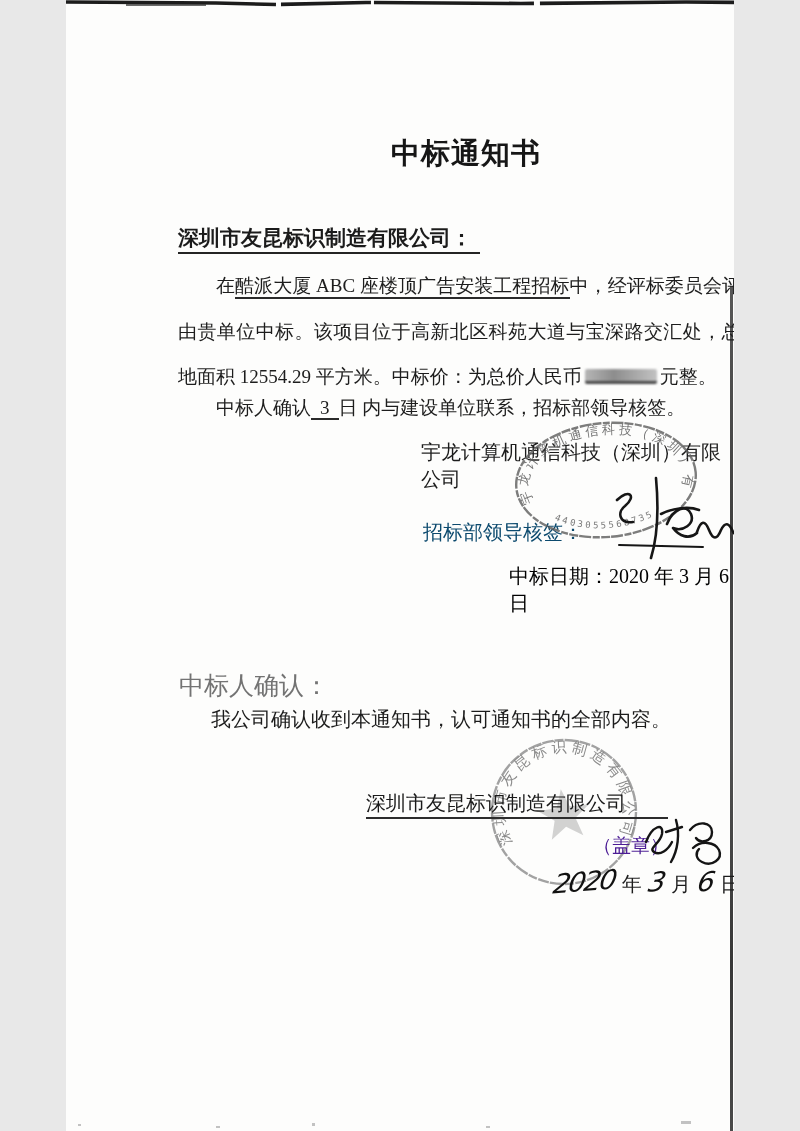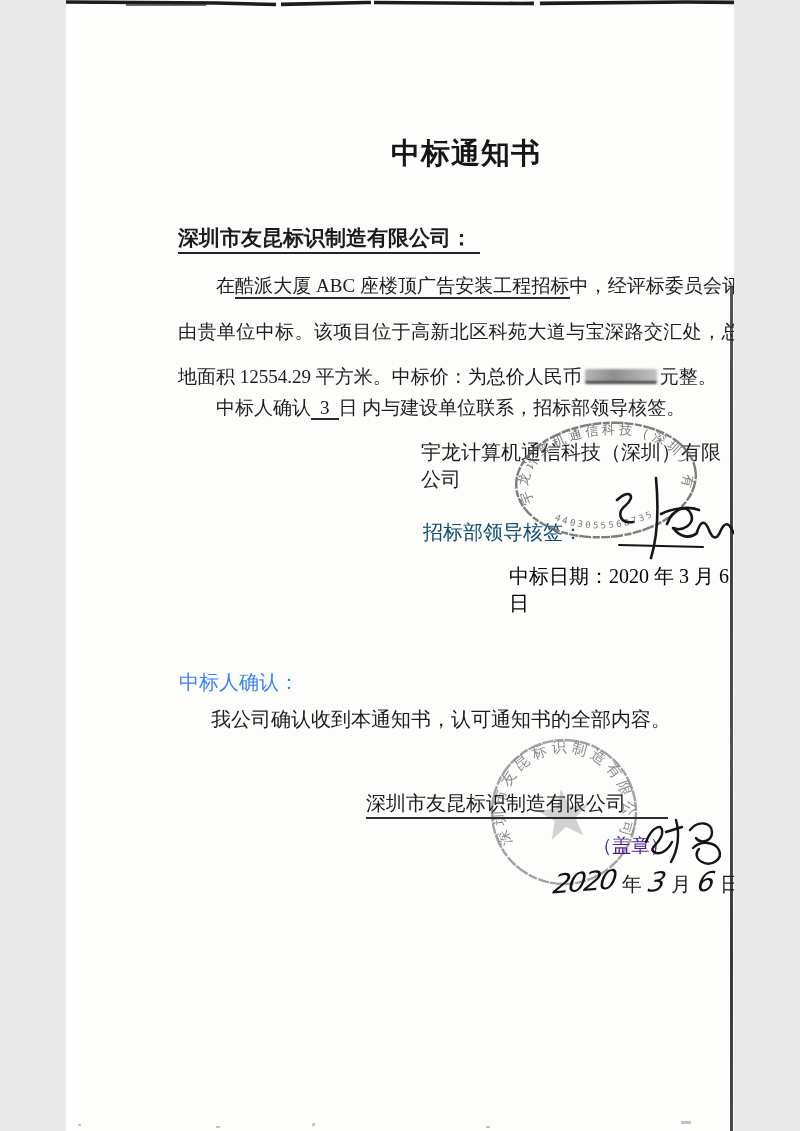--- a/index.html
+++ b/index.html
@@ -47,21 +47,21 @@
     width:72px; height:15px;
     margin:0 3px -1px 3px;
     background:linear-gradient(90deg,#b6b6b6,#8d8d8d 40%,#a8a8a8 70%,#c2c2c2);
     filter:blur(1.3px);
     border-bottom:3px solid #4a4a4a;
     border-radius:2px;
   }
   .issuer-company { left:355px; top:439px; font-size:20px; color:#1c1c1c; }
   .sign-label   { left:357px; top:519px; font-size:20px; color:#0c4a6e; }
   .award-date   { left:443px; top:563px; font-size:20px; color:#000000; }
-  .confirm-heading { left:113px; top:669px; font-size:20px; color:#3b82f6; }
+  .confirm-heading { left:113px; top:669px; font-size:25px; color:#737373; }
   .confirm-statement { left:145px; top:706px; font-size:20px; color:#1c1c1c; }
   .company2 { left:300px; top:790px; font-size:20px; color:#1a1a1a; z-index:3; }
   .company2 .u-line { border-bottom:2px solid #2c2c2c; padding-bottom:3px; padding-right:42px; }
   .seal-label { left:527px; top:833px; font-size:19px; color:#4c1d95; z-index:3; }
   .bottom-date { left:486px; top:866px; font-size:20px; color:#1c1c1c; z-index:3; white-space:nowrap; }
   .hand {
     display:inline-block;
     font-family:"DejaVu Sans", cursive;
     font-style:italic;
     font-size:27px;

